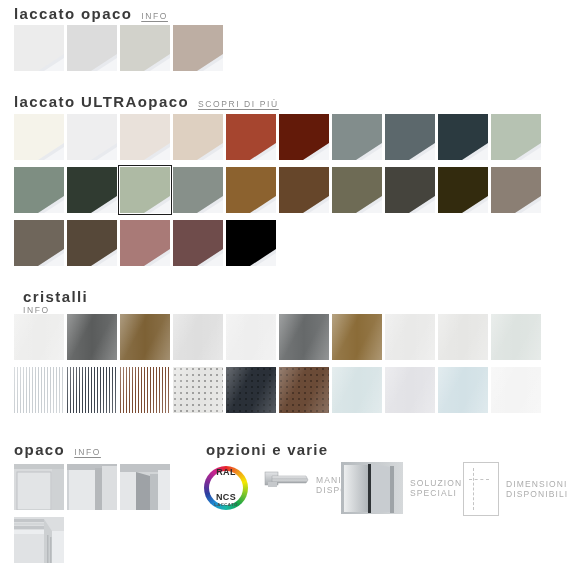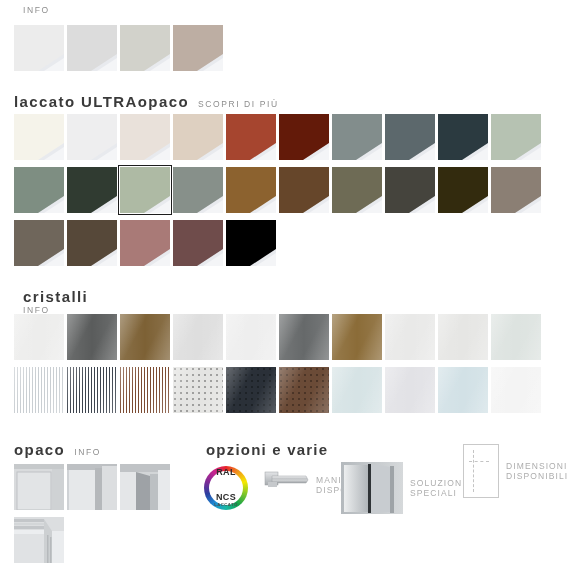--- a/index.html
+++ b/index.html
@@ -25,20 +25,21 @@
     font-weight:700;
     letter-spacing:1.4px;
     color:#3a3a3a;
   }
   .sec-title.plain{letter-spacing:1.2px;text-align:right;}
   .sec-link{
     margin-left:9px;
     font-size:8.5px;
     letter-spacing:1.6px;
     color:#8d8d8d;
+    text-decoration:underline;
     text-underline-offset:2px;
     cursor:pointer;
   }
 
   
   .row{position:absolute;display:flex;}
   .sw{
     position:relative;
     width:50px;height:46px;
     margin-right:3px;
@@ -151,20 +152,21 @@
     position:absolute;left:5px;right:9px;top:16px;
     border-top:1px dashed #c4c4c4;
   }
 </style>
 </head>
 <body>
 
 <div class="page">
 
   <div class="sec-head" style="left:14px;top:5px;">
+    <span class="sec-title">laccato opaco</span>
     <span class="sec-link">INFO</span>
   </div>
   <div class="row" id="r-opaco" style="left:14px;top:25px;">
       <div class="sw lacq" style="background: rgb(236, 236, 236);"></div>
       <div class="sw lacq" style="background: rgb(220, 220, 220);"></div>
       <div class="sw lacq" style="background: rgb(210, 210, 203);"></div>
       <div class="sw lacq" style="background: rgb(189, 174, 163);"></div>
     </div>
 
   <div class="sec-head" style="left:14px;top:93px;">
@@ -390,21 +392,21 @@
         <rect x="3" y="3" width="24" height="47" fill="url(#sd2)"></rect>
         <rect x="27" y="2" width="3" height="49" fill="#2f3336"></rect>
         <path d="M30 2 L49 5 L49 50 L30 51 Z" fill="#c8ccd0"></path>
         <rect x="49" y="4" width="4" height="47" fill="#9ea3a7"></rect>
       </svg>
     </div>
     <div class="opt-label">SOLUZIONI
 SPECIALI</div>
   </div>
 
-  <div class="opt" style="left:463px;top:444px;">
+  <div class="opt" style="left:463px;top:462px;">
     <div class="dim-ico">
       <div class="dash"></div>
       <div class="dash-h"></div>
     </div>
     <div class="opt-label">DIMENSIONI
 DISPONIBILI</div>
   </div>
 
 </div>
 

